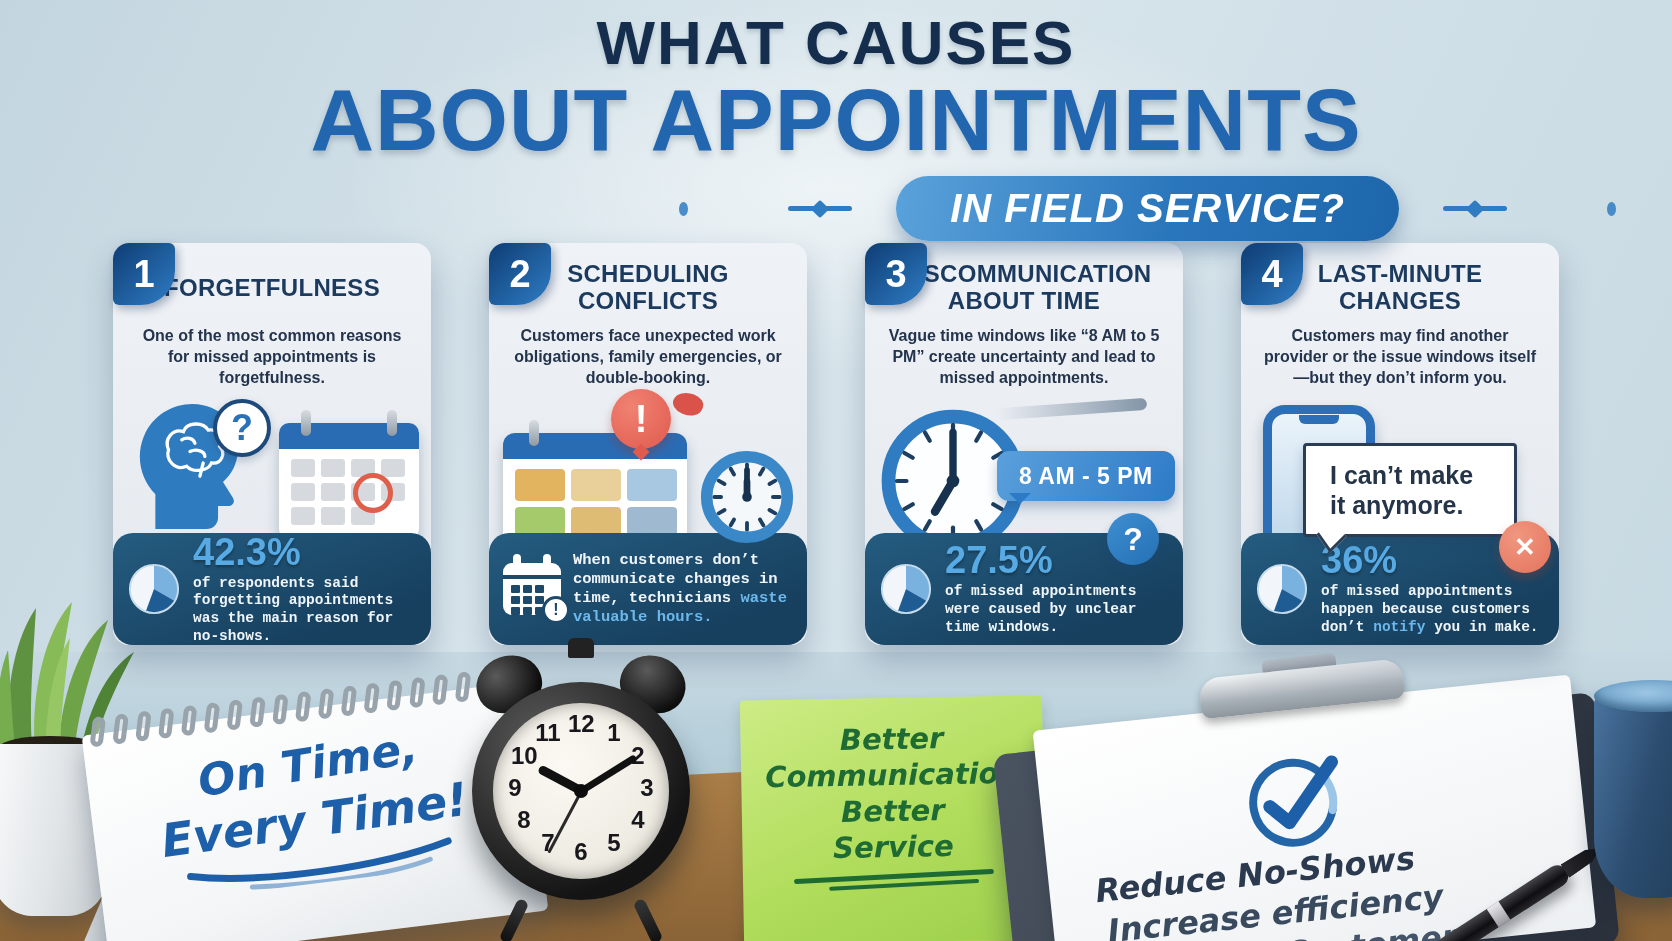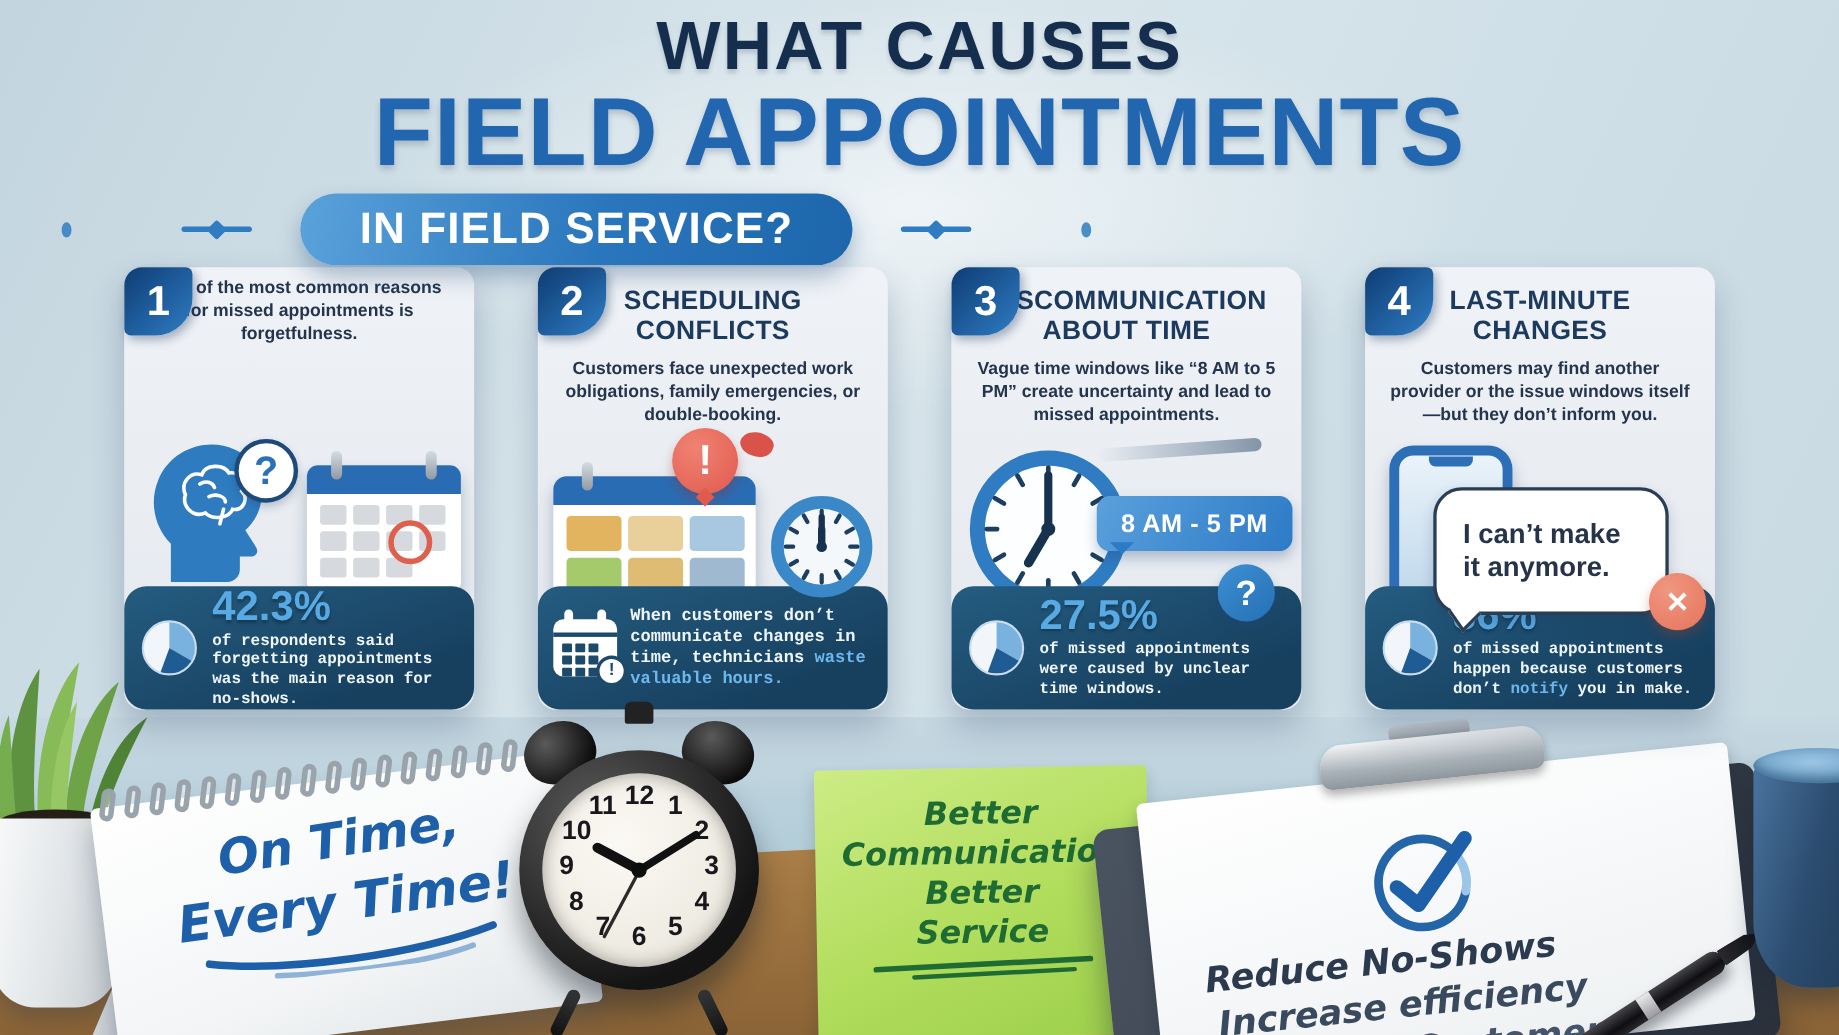--- a/index.html
+++ b/index.html
@@ -7,21 +7,21 @@
     width:1672px;height:941px;position:relative;overflow:hidden;
     font-family:"Liberation Sans",sans-serif;
     background:linear-gradient(115deg,#c3d5df 0%,#d9e6ec 42%,#cfdfe7 70%,#c6d8e1 100%);
   }
   .glow{position:absolute;left:20%;top:0;width:60%;height:40%;background:radial-gradient(ellipse at center,rgba(255,255,255,.55),rgba(255,255,255,0) 70%);pointer-events:none;}
 
   
   .hdr{position:absolute;top:12px;left:0;width:100%;text-align:center;z-index:4;}
   .t1{font-size:62px;font-weight:900;letter-spacing:2px;color:#152e4e;line-height:1;text-shadow:0 3px 4px rgba(21,46,78,.18);}
   .t2{font-size:88px;font-weight:900;letter-spacing:1px;color:#2166ae;line-height:.96;margin-top:4px;text-shadow:0 4px 6px rgba(21,46,78,.22);}
-  .pillrow{display:flex;align-items:center;justify-content:flex-start;gap:44px;margin-top:14px;}
+  .pillrow{display:flex;align-items:center;justify-content:flex-end;gap:44px;margin-top:14px;font-style:italic;}
   .pill{background:linear-gradient(100deg,#5aa2db 0%,#2a76bc 55%,#1d66ab 100%);color:#fff;font-size:40px;font-weight:800;letter-spacing:1px;padding:10px 54px;border-radius:36px;box-shadow:0 10px 20px rgba(25,70,120,.35);}
   .dash{width:64px;height:5px;background:#2f7cc2;border-radius:3px;position:relative;}
   .dash::after{content:"";position:absolute;left:50%;top:50%;width:13px;height:13px;background:#2f7cc2;transform:translate(-50%,-50%) rotate(45deg);border-radius:2px;}
   .ddot{width:9px;height:14px;background:#2f7cc2;border-radius:50%;opacity:.85;margin:0 56px;}
 
   
   .cards{position:absolute;top:243px;left:0;width:100%;display:flex;justify-content:center;gap:58px;z-index:3;}
   .card{width:318px;height:402px;background:linear-gradient(180deg,#eff2f6,#e4e9ef);border-radius:16px;box-shadow:0 16px 30px rgba(30,55,90,.25);position:relative;}
   .badge{position:absolute;top:0;left:0;width:62px;height:62px;background:linear-gradient(135deg,#0e3d74 0%,#2f7cc4 100%);border-radius:16px 6px 34px 6px;color:#fff;font-size:38px;font-weight:800;display:flex;align-items:center;justify-content:center;box-shadow:3px 4px 9px rgba(20,50,90,.35);z-index:2;}
   .ctitle{margin:0 14px;padding-top:16px;height:58px;display:flex;align-items:center;justify-content:center;text-align:center;font-size:24px;font-weight:800;color:#1c3a5e;line-height:1.12;letter-spacing:.3px;}
@@ -66,21 +66,21 @@
   .clock3{position:absolute;left:14px;top:0px;}
   .smudge{position:absolute;right:36px;top:-4px;width:150px;height:12px;background:linear-gradient(90deg,rgba(45,75,105,0),rgba(45,75,105,.55));border-radius:8px;transform:rotate(-4deg);}
   .tag3{position:absolute;left:132px;top:44px;height:50px;padding:0 22px;background:linear-gradient(120deg,#5aa0dc,#2d7ac6);border-radius:12px;color:#fff;font-size:23px;font-weight:800;letter-spacing:.5px;display:flex;align-items:center;box-shadow:0 6px 12px rgba(30,70,120,.3);z-index:2;}
   .tag3::before{content:"";position:absolute;left:12px;bottom:-14px;width:0;height:0;border:11px solid transparent;border-top-color:#2d7ac6;}
   .q3{position:absolute;right:24px;top:106px;width:52px;height:52px;border-radius:50%;background:linear-gradient(140deg,#3f8fd2,#2470b4);color:#fff;font-size:32px;font-weight:800;display:flex;align-items:center;justify-content:center;box-shadow:0 6px 10px rgba(30,70,120,.3);z-index:3;}
 
   
   .phone4{position:absolute;left:22px;top:-2px;width:112px;height:158px;border:9px solid #2d6fb7;border-radius:22px;background:linear-gradient(180deg,#eaf3fa,#bcd6ea);box-sizing:border-box;box-shadow:0 8px 14px rgba(30,55,90,.28);}
   .phone4::before{content:"";position:absolute;left:50%;top:1px;transform:translateX(-50%);width:40px;height:9px;background:#2d6fb7;border-radius:0 0 6px 6px;}
   .phone4::after{content:"";position:absolute;left:50%;bottom:6px;transform:translateX(-50%);width:34px;height:11px;background:#fff;border-radius:6px;}
-  .bubble4{position:absolute;left:62px;top:36px;width:214px;height:116px;background:#fff;border:3px solid #2a3d55;border-radius:26px;display:flex;flex-direction:column;justify-content:center;padding-left:24px;box-sizing:border-box;z-index:2;box-shadow:0 6px 12px rgba(30,55,90,.22);}
+  .bubble4{position:absolute;left:62px;top:36px;width:214px;height:94px;background:#fff;border:3px solid #2a3d55;border-radius:4px;display:flex;flex-direction:column;justify-content:center;padding-left:24px;box-sizing:border-box;z-index:2;box-shadow:0 6px 12px rgba(30,55,90,.22);}
   .bubble4::after{content:"";position:absolute;left:14px;bottom:-13px;width:20px;height:20px;background:#fff;border-right:3px solid #2a3d55;border-bottom:3px solid #2a3d55;transform:rotate(55deg) skewX(10deg);}
   .bline{font-size:25px;font-weight:800;color:#253449;line-height:1.2;}
   .x4{position:absolute;right:8px;top:114px;width:52px;height:52px;border-radius:50%;background:radial-gradient(circle at 35% 30%,#f09780,#e5735c);color:#fff;font-size:26px;font-weight:900;display:flex;align-items:center;justify-content:center;z-index:3;box-shadow:0 5px 10px rgba(160,60,40,.35);}
 
   
   .scene{position:absolute;left:0;top:652px;width:1672px;height:289px;}
   .wall{position:absolute;inset:0;background:linear-gradient(180deg,#c7d9e2 0%,#abc8d5 55%,#9fbecd 100%);}
   .desk{position:absolute;inset:0;background:linear-gradient(180deg,#c49459 0%,#a87c46 45%,#8a6336 100%);clip-path:polygon(0 54%,100% 26%,100% 100%,0 100%);}
 
   .plant{position:absolute;left:-12px;top:-58px;width:160px;height:340px;z-index:2;}
@@ -136,34 +136,35 @@
   .mbody{position:absolute;left:2px;top:16px;width:118px;height:206px;background:linear-gradient(105deg,#4a74a0 0%,#2c4d70 45%,#1e3954 100%);border-radius:16px 16px 50px 50px/12px 12px 60px 60px;box-shadow:0 14px 22px rgba(20,35,55,.4);}
   .mrim{position:absolute;left:2px;top:4px;width:118px;height:32px;background:radial-gradient(ellipse at 45% 40%,#9cc5e2,#6aa0c9 70%);border-radius:50%;box-shadow:inset 0 -5px 10px rgba(20,50,80,.45);}
 </style>
 </head>
 <body>
 
 <div class="glow"></div>
 
 <div class="hdr">
   <div class="t1">WHAT CAUSES</div>
-  <div class="t2">FIELD APPOINTMENTS</div>
+  <div class="t2">ABOUT APPOINTMENTS</div>
   <div class="pillrow">
     <div class="ddot"></div>
     <div class="dash"></div>
     <div class="pill">IN FIELD SERVICE?</div>
     <div class="dash"></div>
     <div class="ddot"></div>
   </div>
 </div>
 
 <div class="cards">
 
   <div class="card">
     <div class="badge">1</div>
+    <div class="ctitle">FORGETFULNESS</div>
     <div class="cbody">One of the most common reasons for missed appointments is forgetfulness.</div>
     <div class="cicon">
       <div class="qbadge">?</div>
       <svg class="head1" viewBox="0 0 140 160">
         <path d="M28 160 L28 118 C10 100 4 72 14 48 C26 18 58 4 86 10 C114 16 130 40 128 66 C127 82 120 94 110 103 L122 122 C125 127 122 132 116 132 L104 132 L104 146 C104 154 98 160 90 160 Z" fill="#2e7cbf"></path>
         <path d="M44 64 C38 50 50 38 62 42 C66 30 86 30 92 40 C104 38 112 50 106 60 C114 68 108 82 96 80 C92 90 74 92 66 84 C52 90 40 76 44 64 Z" fill="none" stroke="#ffffff" stroke-width="4" stroke-linecap="round"></path>
         <path d="M60 52 C66 48 74 50 76 56 M70 66 C78 62 88 66 88 72 M86 80 L82 96" fill="none" stroke="#ffffff" stroke-width="4" stroke-linecap="round"></path>
       </svg>
       <div class="cal1">
         <div class="hd"></div>

